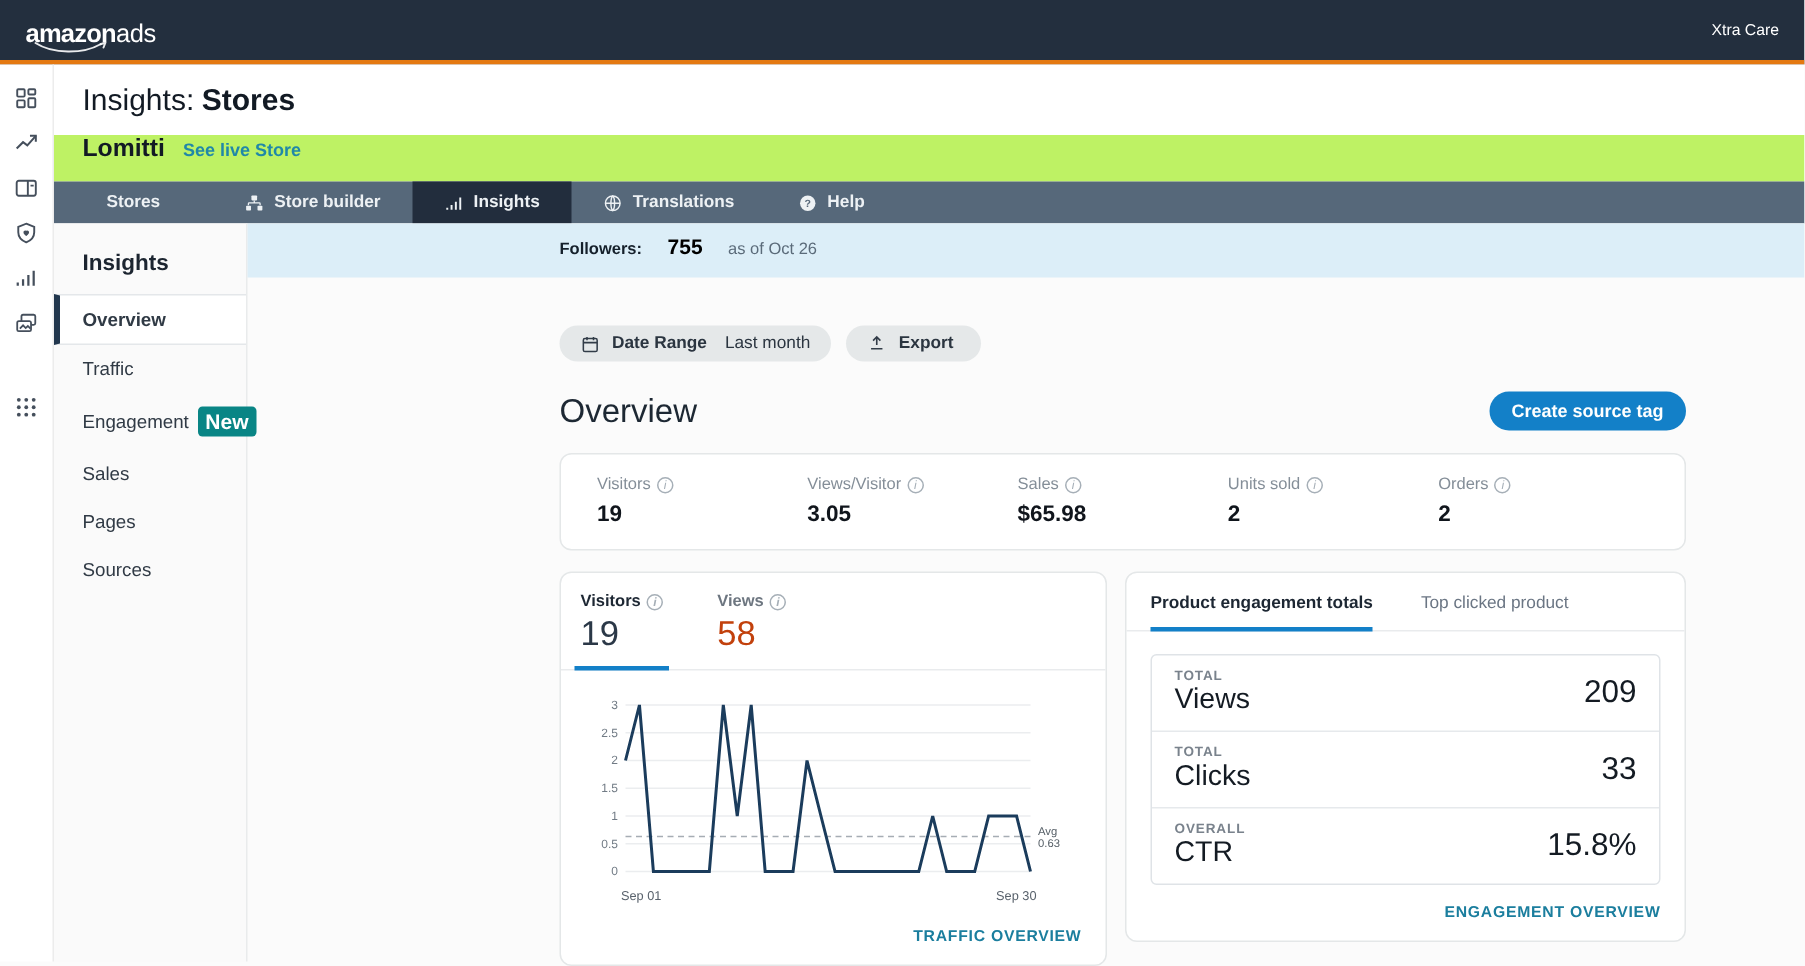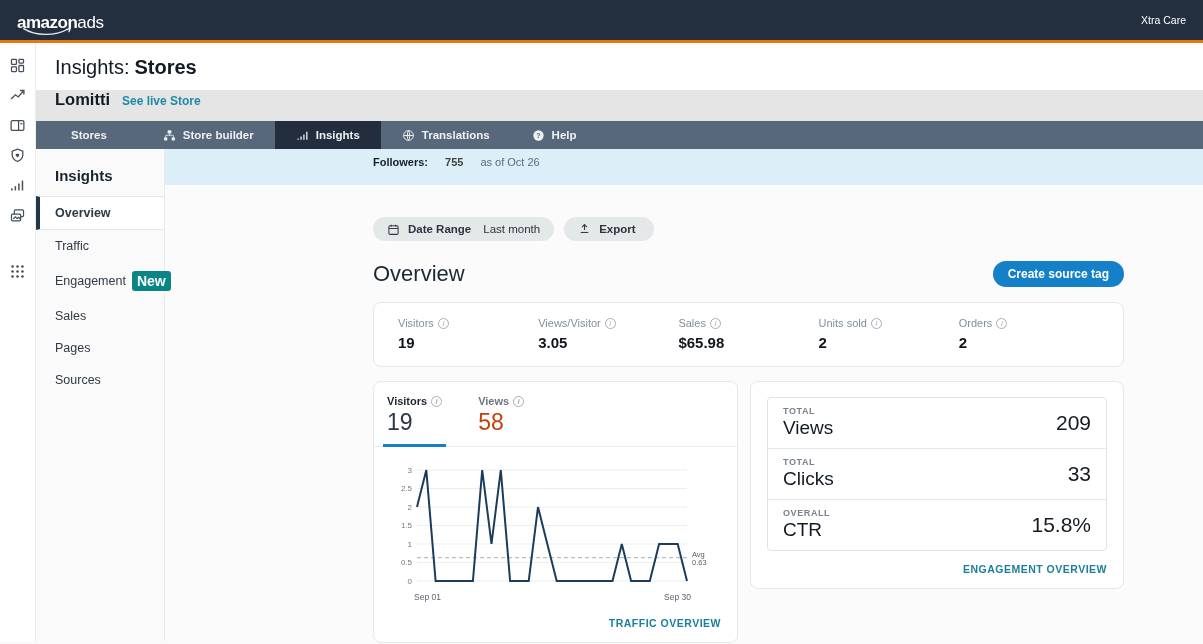--- a/index.html
+++ b/index.html
@@ -22,21 +22,21 @@
   .rail-btn { width:20px; height:18px; color:#454f5c; display:flex; align-items:center; justify-content:center; cursor:pointer; }
   .rail-btn svg { width:17px; height:17px; }
   .rail-btn.apps { margin-top:26px; }
 
   .main { flex:1; display:flex; flex-direction:column; min-width:0; }
 
   .page-header { background:#fff; padding:13px 0 11px 19px; }
   .page-title { font-size:20px; color:#121a24; font-weight:400; }
   .page-title .emph { font-weight:700; margin-left:5px; }
 
-  .store-header { background:#e5e5e5; padding:0 16px 12px 19px; }
+  .store-header { background:#bef264; padding:0 16px 12px 19px; }
   .store-name-row { display:flex; align-items:baseline; gap:12px; }
   .store-name { font-size:16.5px; font-weight:700; color:#121a24; }
   .live-link { font-size:12px; font-weight:600; color:#2088a8; text-decoration:none; cursor:pointer; }
   .pill-btn { margin-top:8px; display:inline-flex; align-items:center; background:#e5e8e9; border:none;
               border-radius:13px; height:24px; padding:0 14px; font-size:11.5px; color:#2b3540;
               font-family:inherit; cursor:pointer; }
 
   
   .tabbar { height:28px; background:#56687a; display:flex; align-items:stretch; }
   .tab { display:flex; align-items:center; gap:7px; padding:0 21px; font-size:11.5px; font-weight:600;
@@ -53,21 +53,21 @@
                  gap:6px; cursor:pointer; }
   .subnav-item.active { background:#fff; border:1px solid #e4e7ea; border-right:none;
                         border-left:4px solid #22374e; padding-left:15px; font-weight:700; }
   .badge-new { background:#098585; color:#fff; font-size:14px; font-weight:700; padding:1.5px 5px;
                border-radius:3px; line-height:1.2; }
 
   .content { flex:1; min-width:0; }
   .followers-band { height:36px; background:#dceef8; display:flex; align-items:baseline; gap:17px;
                     padding-left:208px; padding-top:7px; }
   .followers-label { font-size:11px; font-weight:700; color:#15202b; }
-  .followers-count { font-size:11px; font-weight:700; color:#404040; }
+  .followers-count { font-size:14px; font-weight:700; color:#000000; }
   .followers-asof  { font-size:11px; color:#5b6b7a; }
 
   .content-inner { margin-left:208px; width:751px; padding-top:21px; }
 
   .toolbar { display:flex; gap:10px; }
   .toolbar .pill-btn { margin-top:11px; gap:8px; font-weight:400; }
   .toolbar .pill-btn svg { width:13px; height:13px; color:#323c48; }
   .pill-strong { font-weight:700; margin-right:4px; }
 
   .overview-row { display:flex; justify-content:space-between; align-items:center; margin-top:20px; }
@@ -378,20 +378,24 @@
                     <text x="30" y="145" font-size="8.5" fill="#59626c">Sep 01</text>
                     <text x="307" y="145" text-anchor="end" font-size="8.5" fill="#59626c">Sep 30</text>
                   </svg>
               </div>
               <div class="card-footer">
                 <a class="card-link">TRAFFIC OVERVIEW</a>
               </div>
             </div>
 
             <div class="card engagement-card">
+              <div class="eng-tabs">
+                <div class="eng-tab active">Product engagement totals</div>
+                <div class="eng-tab">Top clicked product</div>
+              </div>
               <div class="eng-box">
                 <div class="eng-row">
                   <div>
                     <div class="eng-qual">TOTAL</div>
                     <div class="eng-label">Views</div>
                   </div>
                   <div class="eng-value">209</div>
                 </div>
                 <div class="eng-row">
                   <div>

